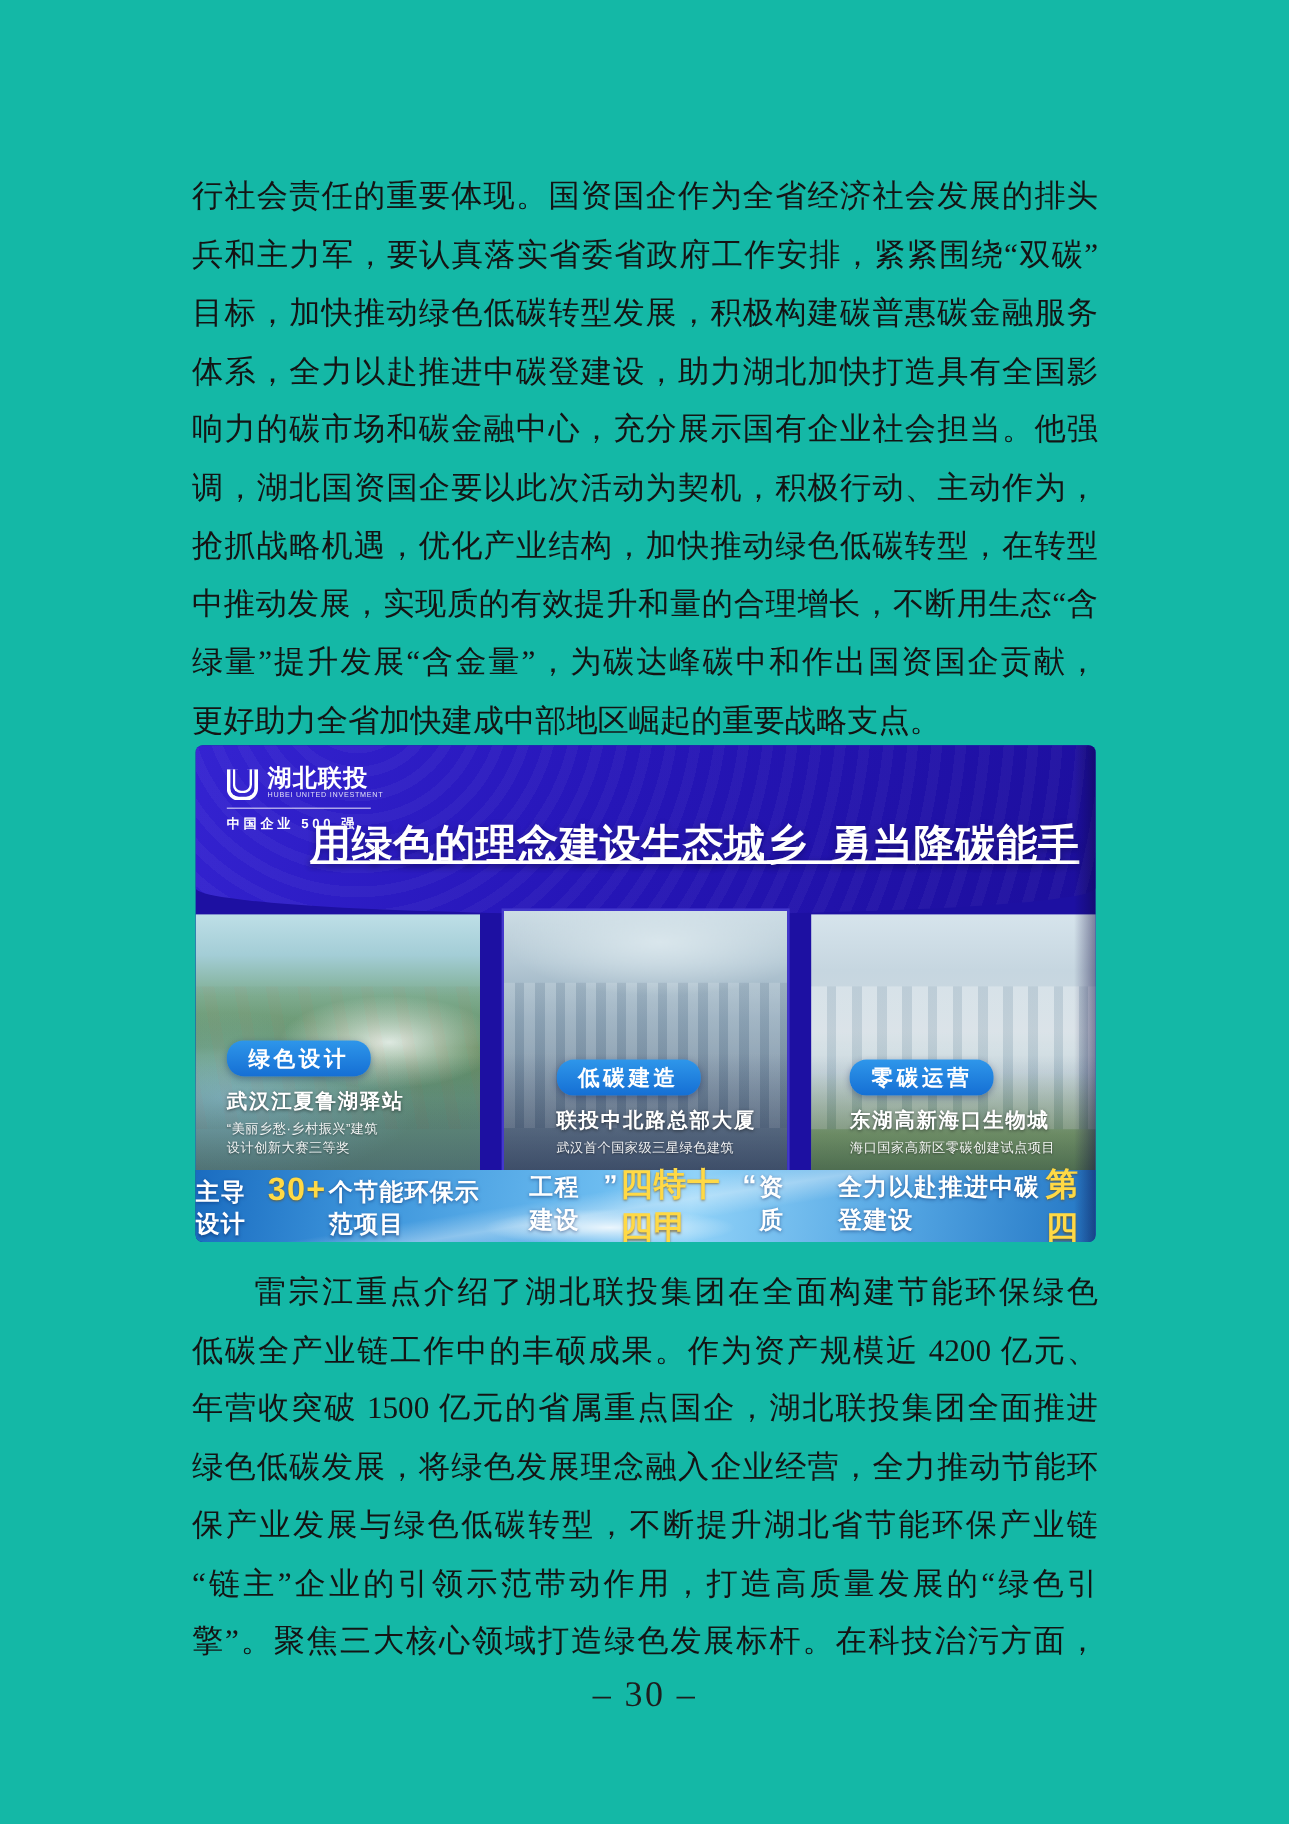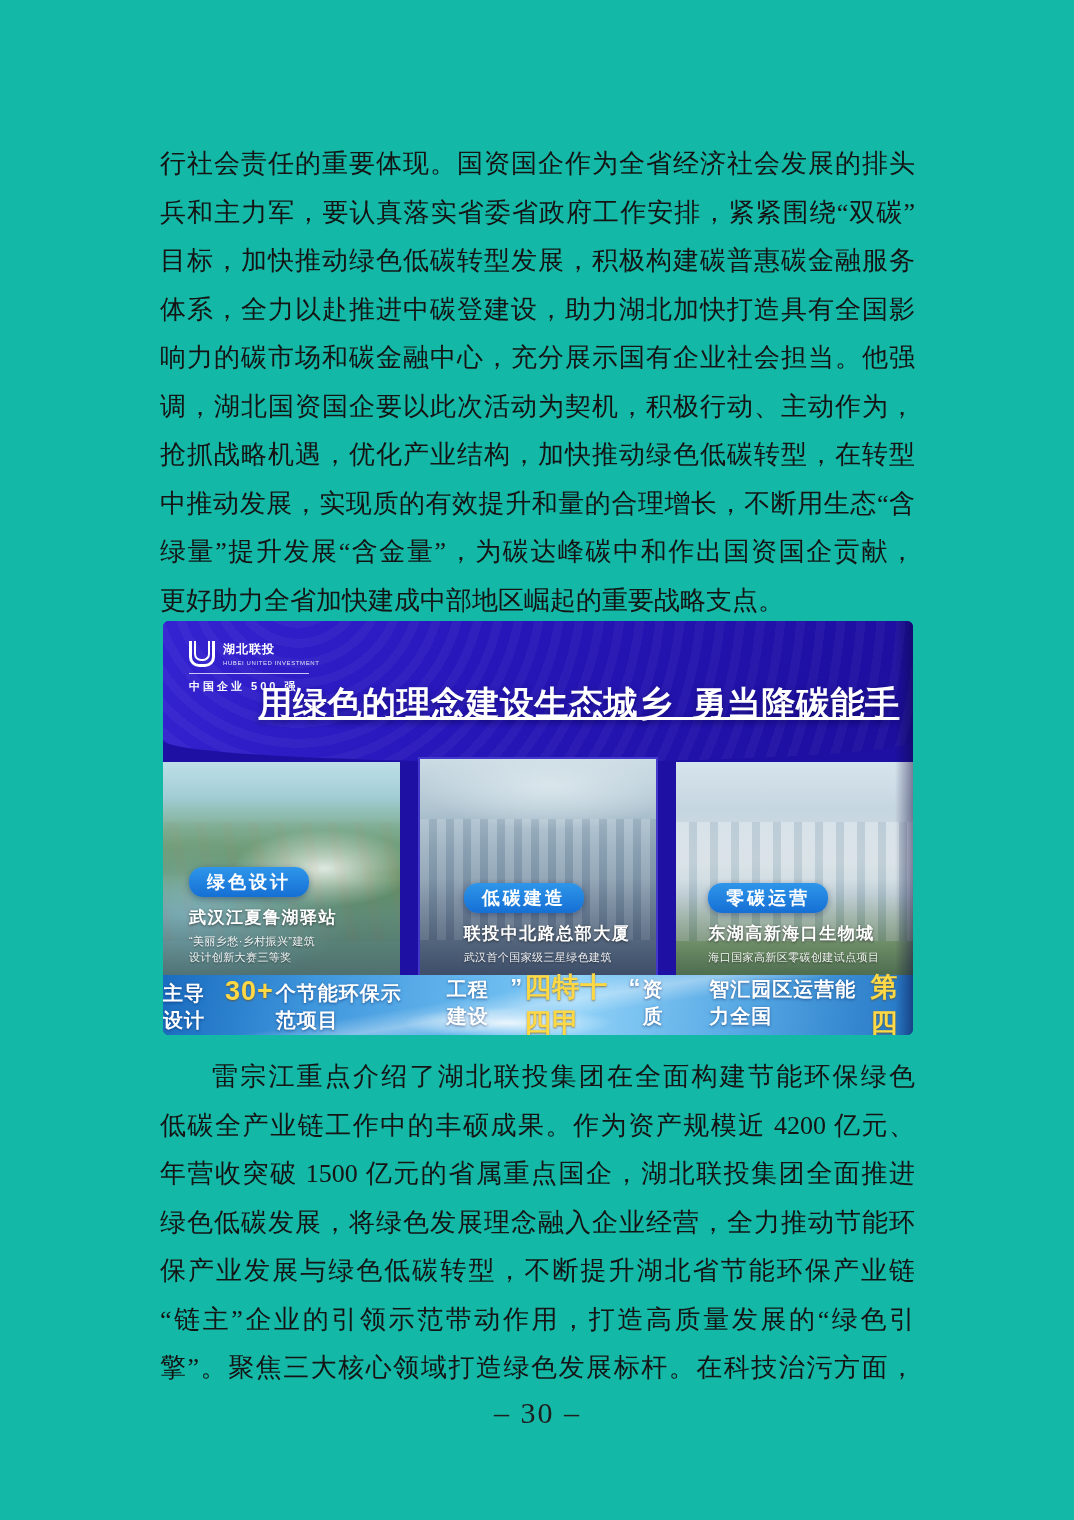--- a/index.html
+++ b/index.html
@@ -33,21 +33,21 @@
     border-radius:0 0 50% 50% / 0 0 22px 22px;z-index:2;
   }
   .banner-header::before{ 
     content:"";position:absolute;inset:0;border-radius:inherit;
     background:repeating-radial-gradient(circle at 18% -30%,rgba(255,255,255,.035) 0 9px,rgba(255,255,255,0) 9px 20px);
   }
   .logo{position:absolute;left:26px;top:20px;color:#fff;z-index:3;}
   .logo-top{display:flex;align-items:flex-start;gap:8px;}
   .logo-u{width:20px;height:23px;border:3px solid #fff;border-top:none;border-radius:0 0 10px 10px;position:relative;flex:none;}
   .logo-u::before{content:"";position:absolute;left:2px;right:2px;top:0;bottom:3px;border:2px solid #fff;border-top:none;border-radius:0 0 7px 7px;}
-  .logo-name{font-size:12px;font-weight:bold;letter-spacing:1px;line-height:17px;}
+  .logo-name{font-size:20px;font-weight:bold;letter-spacing:1px;line-height:17px;}
   .logo-en{font-size:6px;letter-spacing:.6px;opacity:.85;margin-top:2px;white-space:nowrap;}
   .logo-div{height:1px;background:rgba(255,255,255,.75);margin:6px 0 5px;width:120px;}
   .logo-badge{font-size:11px;letter-spacing:3px;font-weight:bold;}
   .banner-title{
     position:absolute;top:60px;left:0;right:0;z-index:3;
     text-align:center;padding-left:82px;
     font-size:34px;font-weight:bold;color:#fff;white-space:pre;
     letter-spacing:.5px;text-shadow:0 2px 6px rgba(0,0,50,.45);text-decoration:underline;
   }
   
@@ -172,21 +172,21 @@
           <span class="w">个节能环保示范项目</span>
       </div>
       <div class="stat">
         <span class="w">工程建设</span>
           <span class="q">”</span>
           <span class="g">四特十四甲</span>
           <span class="q">“</span>
           <span class="w">资质</span>
       </div>
       <div class="stat">
-        <span class="w">智汇园区运营能力全国</span>
+        <span class="w">全力以赴推进中碳登建设</span>
           <span class="g">第四</span>
       </div>
     </div>
 
   </div>
 
   <div class="para para2">
     <div class="line indent">雷宗江重点介绍了湖北联投集团在全面构建节能环保绿色</div>
     <div class="line">低碳全产业链工作中的丰硕成果。作为资产规模近 4200 亿元、</div>
     <div class="line">年营收突破 1500 亿元的省属重点国企，湖北联投集团全面推进</div>

